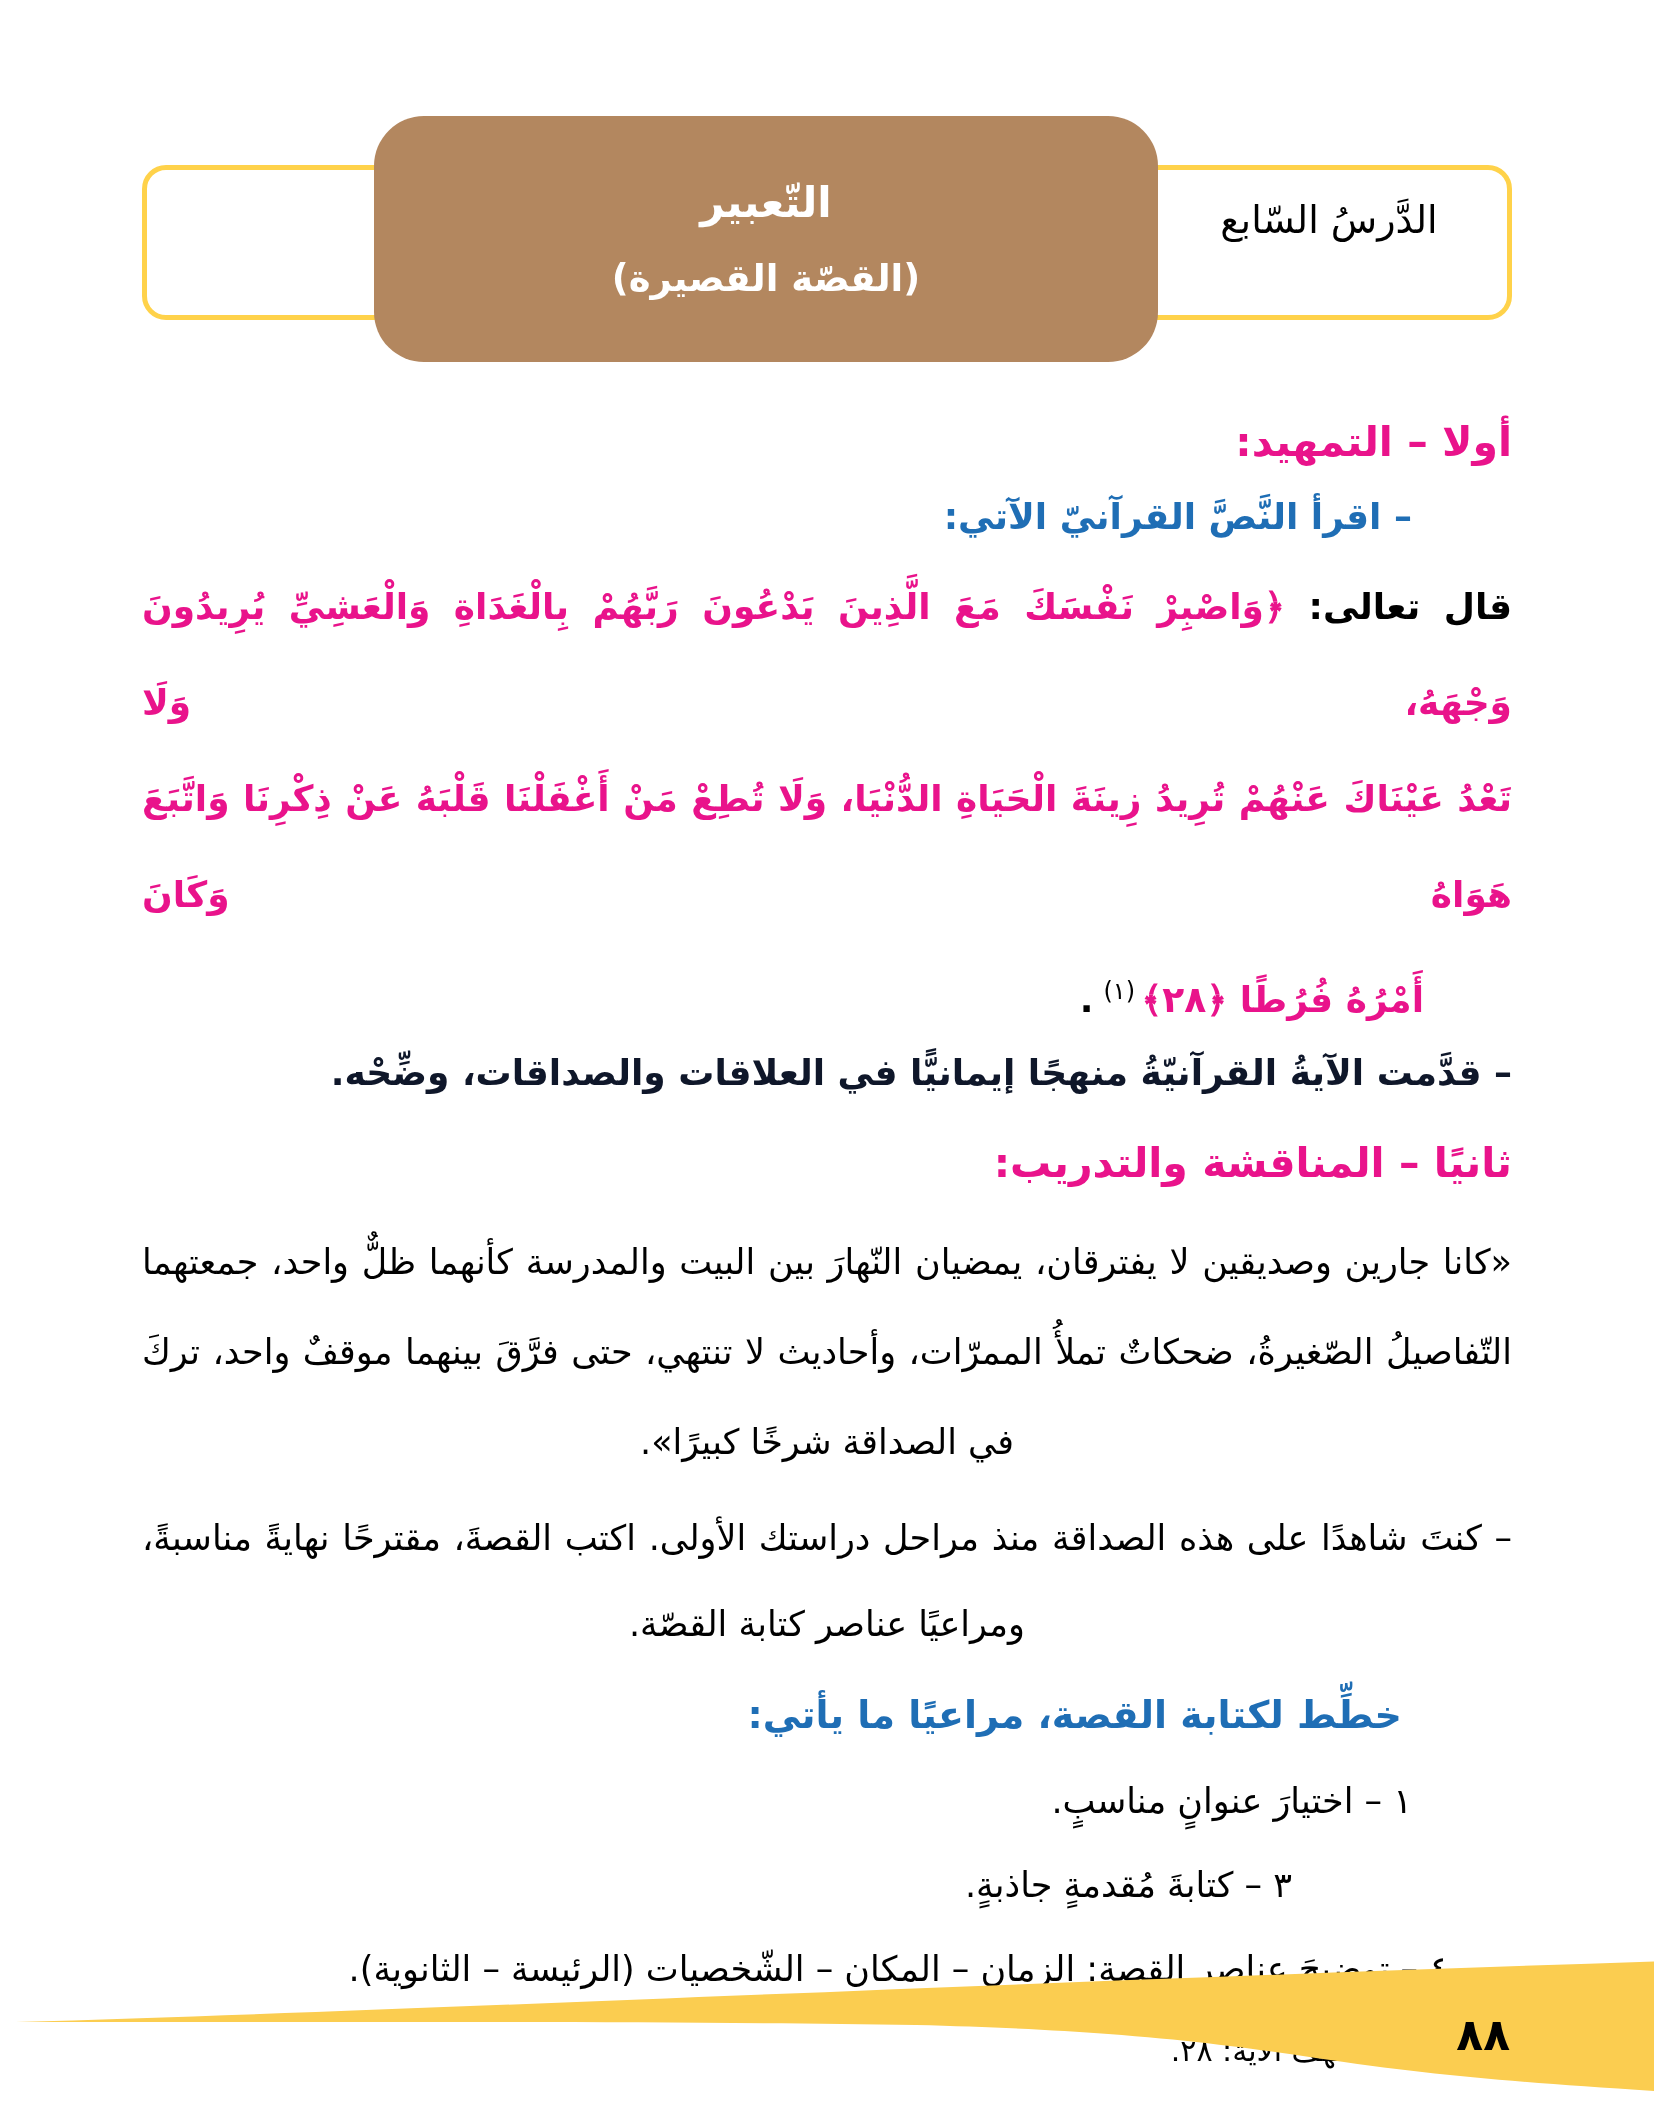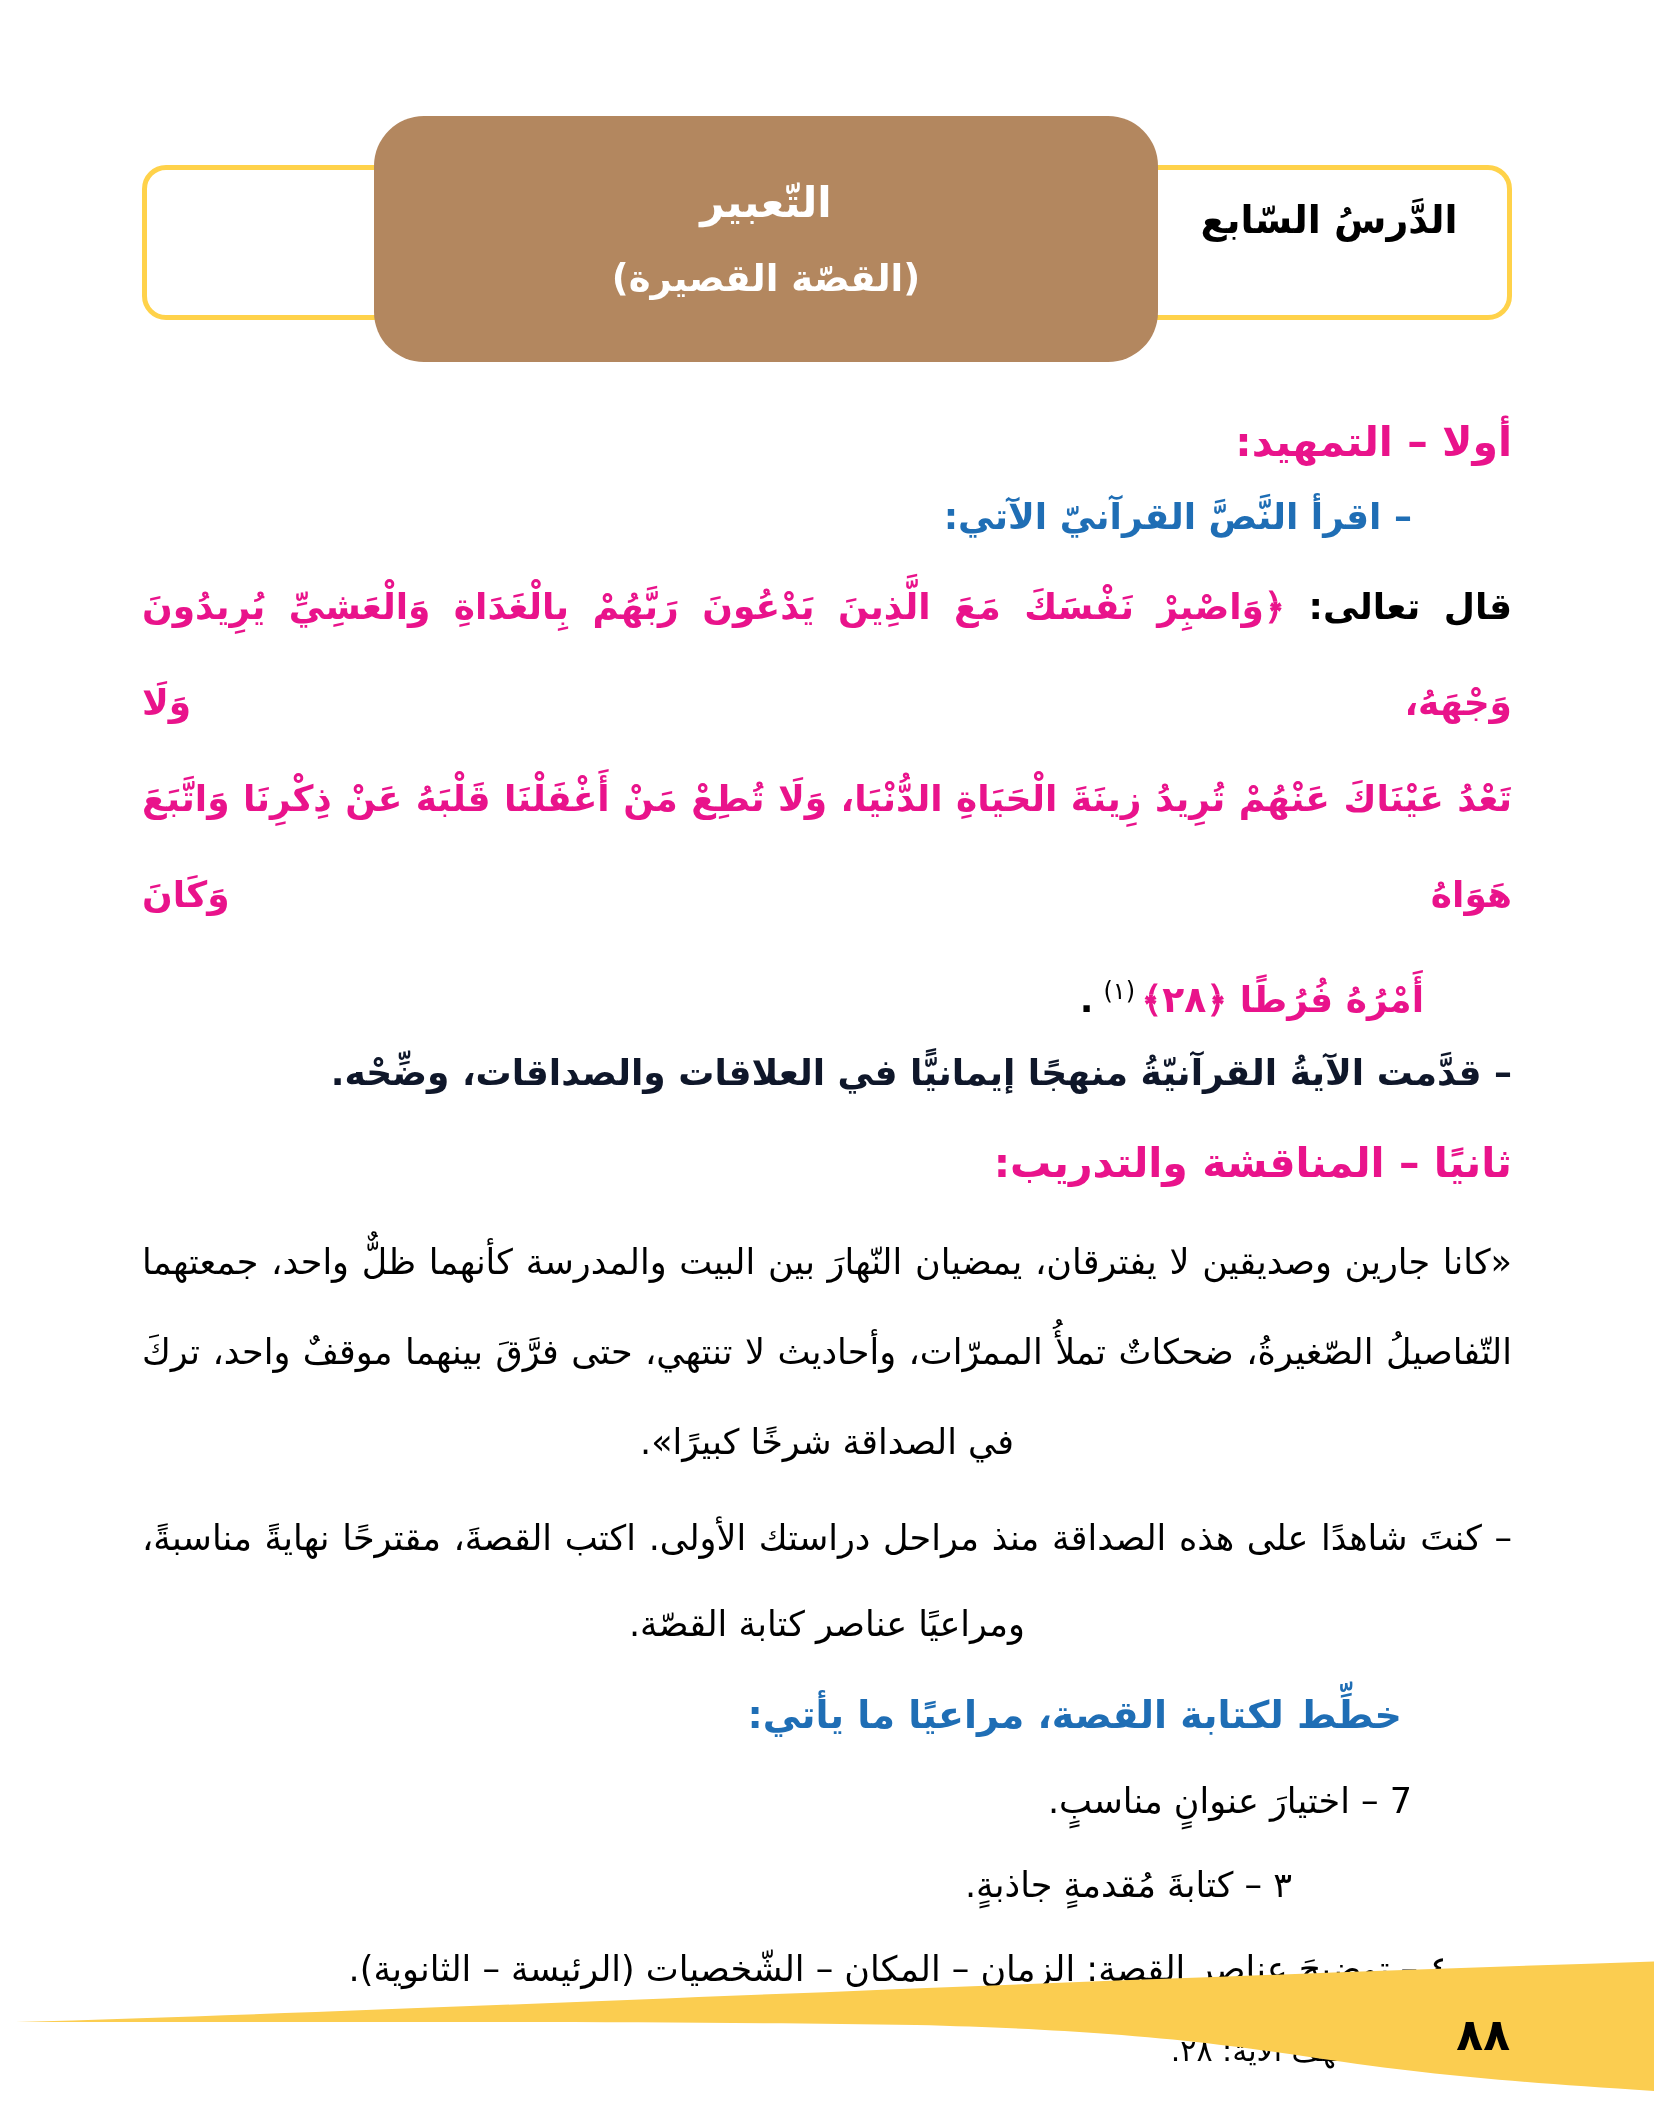--- a/index.html
+++ b/index.html
@@ -16,21 +16,21 @@
   }
   .brown-box{
     position:absolute;right:496px;width:784px;top:116px;height:246px;
     background:#b3875f;border-radius:50px;color:#fff;
     display:flex;flex-direction:column;align-items:center;justify-content:center;gap:30px;
   }
   .brown-box .subject{font-size:42px;font-weight:bold;}
   .brown-box .subject-topic{font-size:37px;font-weight:bold;}
   .lesson-title{
     position:absolute;right:150px;top:198px;width:350px;text-align:center;
-    font-size:38px;font-weight:bold;
+    font-size:38px;font-weight:normal;
   }
   .day-date{position:absolute;right:1167px;top:176px;text-align:right;font-size:33px;line-height:74px;}
   
   .main{padding:0 142px;}
   .h-pink{color:#e9138b;font-size:41px;font-weight:bold;margin:46px 0 0 0;}
   .blue-line{color:#1f6eb5;font-size:36px;font-weight:bold;margin-top:30px;padding-right:100px;}
   .verse{margin-top:22px;font-size:36px;font-weight:bold;line-height:96px;color:#e9138b;}
   .verse .stretch{text-align:justify;text-align-last:justify;}
   .verse-intro{color:#000;}
   .verse-last{text-align:right;padding-right:88px;}
@@ -91,21 +91,21 @@
     <div class="blue-comment">– قدَّمت الآيةُ القرآنيّةُ منهجًا إيمانيًّا في العلاقات والصداقات، وضِّحْه.</div>
 
     <div class="h-pink">ثانيًا – المناقشة والتدريب:</div>
 
     <div class="story">«كانا جارين وصديقين لا يفترقان، يمضيان النّهارَ بين البيت والمدرسة كأنهما ظلٌّ واحد، جمعتهما التّفاصيلُ الصّغيرةُ، ضحكاتٌ تملأُ الممرّات، وأحاديث لا تنتهي، حتى فرَّقَ بينهما موقفٌ واحد، تركَ في الصداقة شرخًا كبيرًا».</div>
 
     <div class="task">– كنتَ شاهدًا على هذه الصداقة منذ مراحل دراستك الأولى. اكتب القصةَ، مقترحًا نهايةً مناسبةً، ومراعيًا عناصر كتابة القصّة.</div>
 
     <div class="plan-heading">خطِّط لكتابة القصة، مراعيًا ما يأتي:</div>
 
-    <div class="item">7 – اختيارَ عنوانٍ مناسبٍ.</div>
+    <div class="item">١ – اختيارَ عنوانٍ مناسبٍ.</div>
 
     <div class="item-row">
       <div class="gap"></div>
       <div class="item-inline">٣ – كتابةَ مُقدمةٍ جاذبةٍ.</div>
     </div>
 
     <div class="item-wide">٤ – توضيحَ عناصر القصة: الزمان – المكان – الشّخصيات (الرئيسة – الثانوية).</div>
 
     <div class="footnote-rule"></div>
     <div class="footnote">(١) سورة الكهف الآية: ٢٨.</div>

